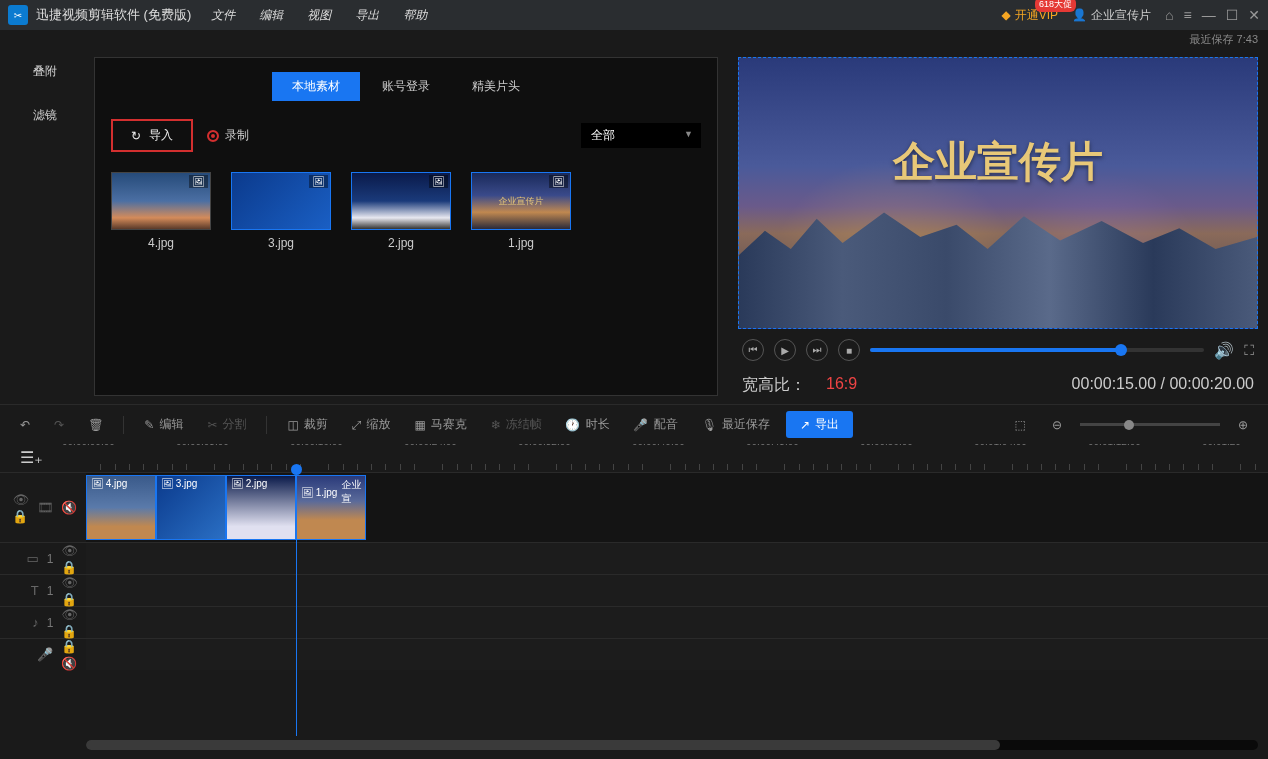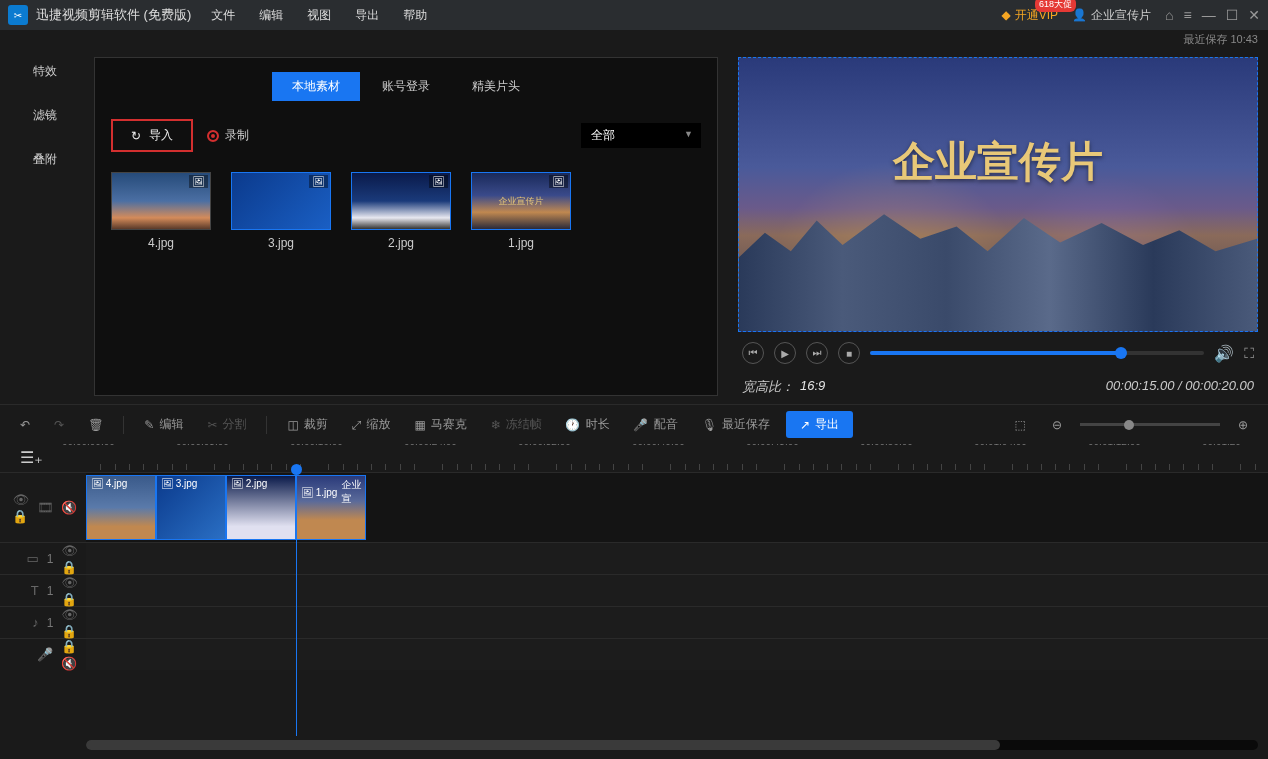--- a/index.html
+++ b/index.html
@@ -3,21 +3,21 @@
 <meta charset="utf-8">
 <style>
 * { margin: 0; padding: 0; box-sizing: border-box; font-family: "Microsoft YaHei", sans-serif; }
 body { background: #1a1a1a; color: #ccc; width: 1268px; height: 759px; overflow: hidden; font-size: 12px; }
 
 
 .titlebar { height: 30px; background: #2a2d30; display: flex; align-items: center; padding: 0 8px; }
 .titlebar .logo { width: 20px; height: 20px; background: #0b7bd0; border-radius: 3px; display: flex; align-items: center; justify-content: center; color: #fff; font-size: 10px; margin-right: 8px; }
 .titlebar .app-title { color: #ddd; font-size: 13px; margin-right: 20px; }
 .titlebar .menu { display: flex; gap: 24px; }
-.titlebar .menu span { color: #ddd; cursor: pointer; }
+.titlebar .menu span { color: #ddd; cursor: pointer; font-style: italic; }
 .titlebar .right { margin-left: auto; display: flex; align-items: center; gap: 14px; }
 .titlebar .vip { color: #f5a623; display: flex; align-items: center; gap: 4px; position: relative; }
 .titlebar .vip .badge { position: absolute; top: -10px; right: -18px; background: #e53935; color: #fff; font-size: 9px; padding: 1px 4px; border-radius: 6px; }
 .titlebar .account { color: #ccc; display: flex; align-items: center; gap: 4px; }
 .titlebar .win-icons { display: flex; gap: 10px; color: #999; }
 .titlebar .win-icons span { cursor: pointer; font-size: 14px; }
 
 .save-time { text-align: right; padding: 2px 10px; color: #888; font-size: 11px; background: #1a1a1a; }
 
 
@@ -54,22 +54,22 @@
 .preview-screen { flex: 1; border: 1px dashed #1976f2; background: linear-gradient(180deg,#2a3a7a 0%,#4a5a9a 40%,#6a5a8a 55%,#8a6a5a 65%,#3a3a4a 100%); display: flex; align-items: center; justify-content: center; position: relative; }
 .preview-screen .title-text { color: #e8c878; font-size: 42px; font-weight: bold; position: absolute; top: 28%; text-shadow: 0 2px 4px rgba(0,0,0,.5); }
 .preview-screen::before { content:""; position:absolute; inset:0; background: radial-gradient(circle at 30% 85%, rgba(255,200,100,.3) 0%, transparent 30%), radial-gradient(circle at 70% 82%, rgba(200,150,255,.2) 0%, transparent 25%); }
 .preview-screen .buildings { position:absolute; bottom:0; left:0; right:0; height:45%; background: linear-gradient(90deg, #2a3a5a 0%, #4a5a7a 20%, #3a4a6a 40%, #5a6a8a 60%, #2a3a5a 80%, #4a5a7a 100%); clip-path: polygon(0 40%, 5% 20%, 10% 35%, 15% 10%, 20% 30%, 28% 5%, 35% 25%, 42% 15%, 48% 35%, 55% 8%, 62% 28%, 70% 12%, 78% 30%, 85% 18%, 92% 35%, 100% 25%, 100% 100%, 0 100%); }
 
 .preview-controls { display: flex; align-items: center; gap: 10px; padding: 10px 4px; }
 .pctrl { width: 22px; height: 22px; border: 1px solid #555; border-radius: 50%; display: flex; align-items: center; justify-content: center; color: #aaa; cursor: pointer; font-size: 10px; }
 .progress { flex: 1; height: 4px; background: #333; border-radius: 2px; position: relative; }
 .progress-fill { position: absolute; left: 0; top: 0; bottom: 0; width: 75%; background: #1976f2; border-radius: 2px; }
 .progress-thumb { position: absolute; left: 75%; top: 50%; transform: translate(-50%,-50%); width: 12px; height: 12px; background: #1976f2; border-radius: 50%; }
-.preview-info { display: flex; padding: 4px 4px 0; color: #ccc; font-size: 13px; font-style: italic; }
-.preview-info .ratio-val { color: #e5e5e5; margin-left: 6px; }
+.preview-info { display: flex; padding: 4px 4px 0; color: #ccc; font-size: 16px; }
+.preview-info .ratio-val { color: #ef4444; margin-left: 20px; }
 .preview-info .time { margin-left: auto; }
 
 
 .toolbar { height: 40px; background: #1a1a1a; border-top: 1px solid #2a2a2a; display: flex; align-items: center; padding: 0 12px; gap: 8px; }
 .tbtn { display: flex; align-items: center; gap: 5px; color: #999; padding: 4px 8px; cursor: pointer; font-size: 12px; }
 .tbtn.dis { color: #555; }
 .tbtn.export { background: #1976f2; color: #fff; border-radius: 3px; padding: 5px 14px; }
 .tsep { width: 1px; height: 18px; background: #333; margin: 0 4px; }
 .zoom-area { margin-left: auto; display: flex; align-items: center; gap: 10px; }
 .zoom-slider { width: 140px; height: 3px; background: #444; position: relative; }
@@ -130,27 +130,26 @@
     </div>
     <div class="win-icons">
       <span>⌂</span>
       <span>≡</span>
       <span>—</span>
       <span>☐</span>
       <span>✕</span>
     </div>
   </div>
 </div>
-<div class="save-time">最近保存 10:43</div>
+<div class="save-time">最近保存 7:43</div>
 
 <div class="main">
   <div class="sidebar">
-    <div class="item">特效</div>
+    <div class="item">叠附</div>
     <div class="item">滤镜</div>
-    <div class="item">叠附</div>
   </div>
 
   <div class="panel">
     <div class="panel-tabs">
       <div class="tab active">本地素材</div>
       <div class="tab">账号登录</div>
       <div class="tab">精美片头</div>
     </div>
     <div class="panel-controls">
       <div class="import-btn">

